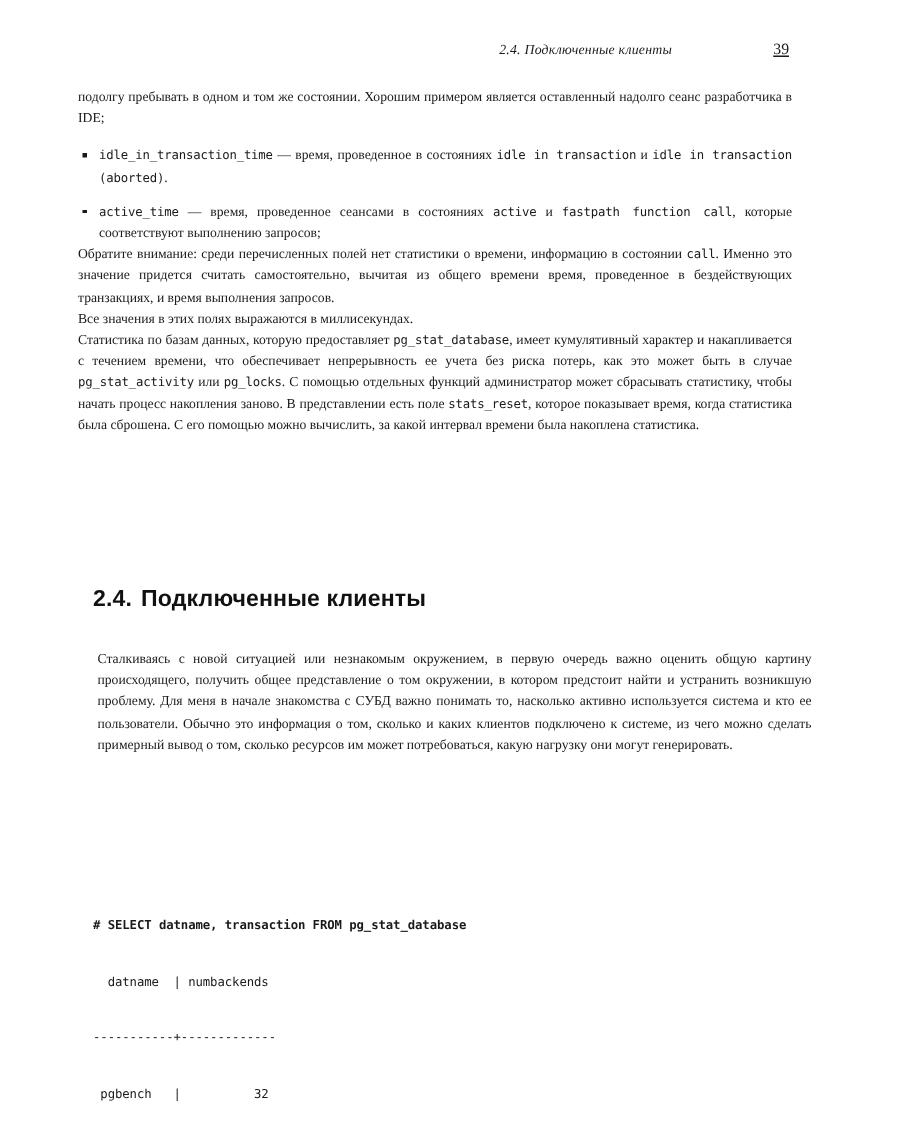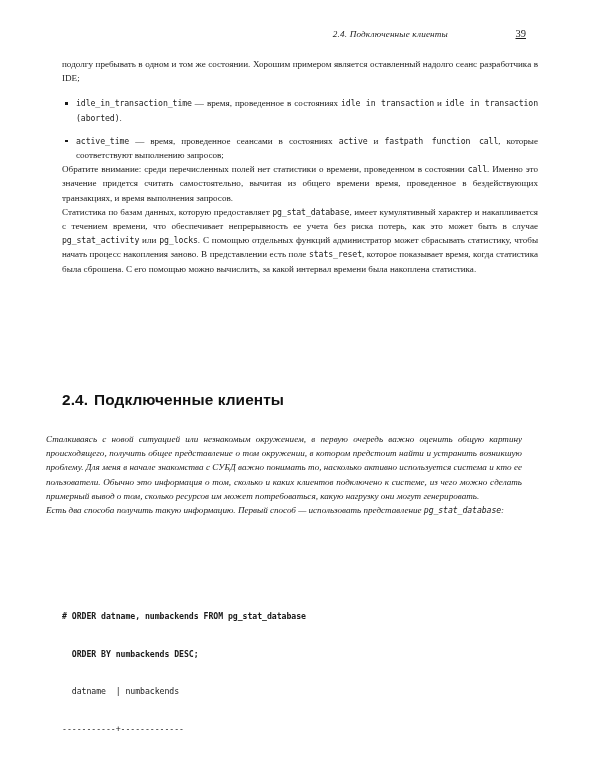--- a/index.html
+++ b/index.html
@@ -48,21 +48,21 @@
     margin-left: 62px;
     min-width: 16px;
     text-align: right;
     text-decoration: underline;
   }
 
   
   .content {
     position: absolute;
     top: 57px;
-    left: 62px;
+    left: 52px;
     width: 476px;
   }
   p.para {
     margin: 0 0 0 0;
     font-size: 9.1px;
     line-height: 14.2px;
     text-align: justify;
     text-justify: inter-word;
     color: #1a1a1a;
     hyphens: manual;
@@ -113,23 +113,22 @@
     letter-spacing: 0.1px;
     color: #111111;
     white-space: nowrap;
   }
   .section-heading .num { margin-right: 6px; }
 
   
   .content-lower {
     position: absolute;
     top: 432px;
-    left: 46px;
+    left: 65px;
     width: 476px;
-    font-style: italic;
   }
 
   
   .code-block {
     position: absolute;
     top: 585px;
     left: 62px;
     width: 476px;
     font-family: "DejaVu Sans Mono", "Liberation Mono", monospace;
     font-size: 8.2px;
@@ -160,46 +159,45 @@
     <ul class="bullets">
       <li>
         <code class="mono">idle_in_transaction_time</code><span> — время, проведенное в состояниях </span><code class="mono">idle in transaction</code><span> и </span><code class="mono">idle in transaction (aborted)</code><span>.</span>
       </li>
       <li>
         <code class="mono">active_time</code><span> — время, проведенное сеансами в состояниях </span><code class="mono">active</code><span> и </span><code class="mono">fastpath function call</code><span>, которые соответствуют выполнению запросов;</span>
       </li>
     </ul>
 
     <p class="para gap-para">
-      <span>Обратите внимание: среди перечисленных полей нет статистики о времени, проведенном в состоянии </span><code class="mono">call</code><span>. Именно это значение придется считать самостоятельно, вычитая из общего времени время, проведенное в бездействующих транзакциях, и время выполнения запросов.</span>
-    </p>
-
+      <span>Обратите внимание: среди перечисленных полей нет статистики о времени, информацию в состоянии </span><code class="mono">call</code><span>. Именно это значение придется считать самостоятельно, вычитая из общего времени время, проведенное в бездействующих транзакциях, и время выполнения запросов.</span>
+    </p>
+
+    <p class="para gap-para">
+      <span>Все значения в этих полях выражаются в миллисекундах.</span>
+    </p>
 
     <p class="para gap-para">
       <span>Статистика по базам данных, которую предоставляет </span><code class="mono">pg_stat_database</code><span>, имеет кумулятивный характер и накапливается с течением времени, что обеспечивает непрерывность ее учета без риска потерь, как это может быть в случае </span><code class="mono">pg_stat_activity</code><span> или </span><code class="mono">pg_locks</code><span>. С помощью отдельных функций администратор может сбрасывать статистику, чтобы начать процесс накопления заново. В представлении есть поле </span><code class="mono">stats_reset</code><span>, которое показывает время, когда статистика была сброшена. С его помощью можно вычислить, за какой интервал времени была накоплена статистика.</span>
     </p>
   </div>
 
   <h2 class="section-heading">
     <span class="num">2.4.</span><span>Подключенные клиенты</span>
   </h2>
 
   <div class="content-lower">
     <p class="para">
       <span>Сталкиваясь с новой ситуацией или незнакомым окружением, в первую очередь важно оценить общую картину происходящего, получить общее представление о том окружении, в котором предстоит найти и устранить возникшую проблему. Для меня в начале знакомства с СУБД важно понимать то, насколько активно используется система и кто ее пользователи. Обычно это информация о том, сколько и каких клиентов подключено к системе, из чего можно сделать примерный вывод о том, сколько ресурсов им может потребоваться, какую нагрузку они могут генерировать.</span>
     </p>
 
-    <p class="para gap-para">
-      <span>Есть два способа получить такую информацию. Первый способ — использовать представление </span><code class="mono">pg_stat_database</code><span>:</span>
-    </p>
   </div>
 
   <div class="code-block">
-    <div class="line prompt-line"><span>#</span><span> ORDER datname, numbackends FROM pg_stat_database</span></div>
-    <div class="line prompt-line">  ORDER BY numbackends DESC;</div>
+    <div class="line prompt-line"><span>#</span><span> SELECT datname, transaction FROM pg_stat_database</span></div>
     <div class="line">  datname  | numbackends</div>
     <div class="line">-----------+-------------</div>
     <div class="line"> pgbench   |          32</div>
     
     
     
     
   </div>
 
 </div>

